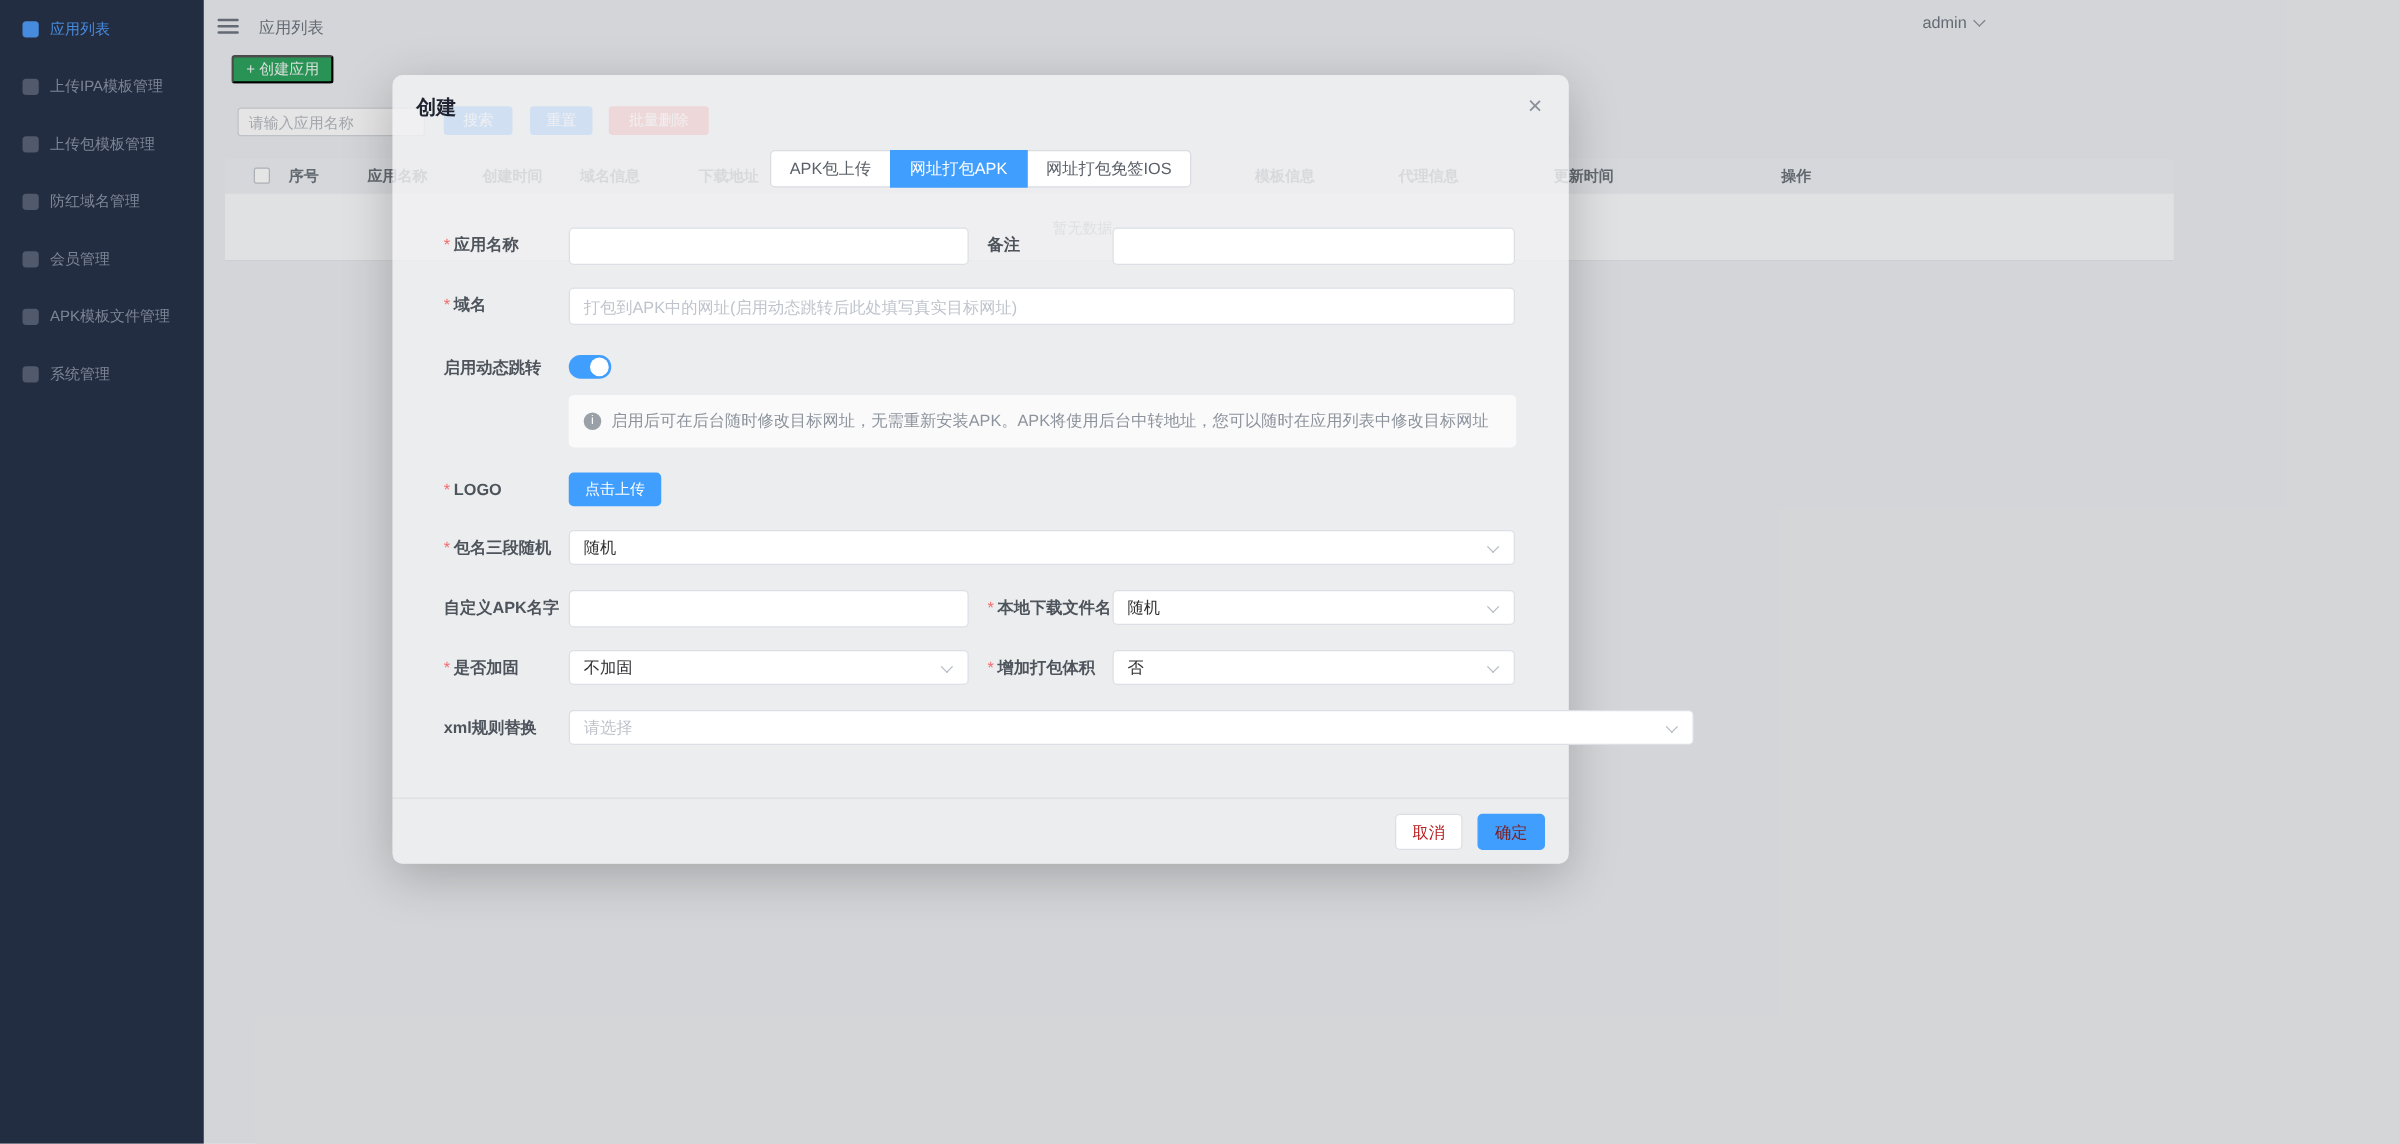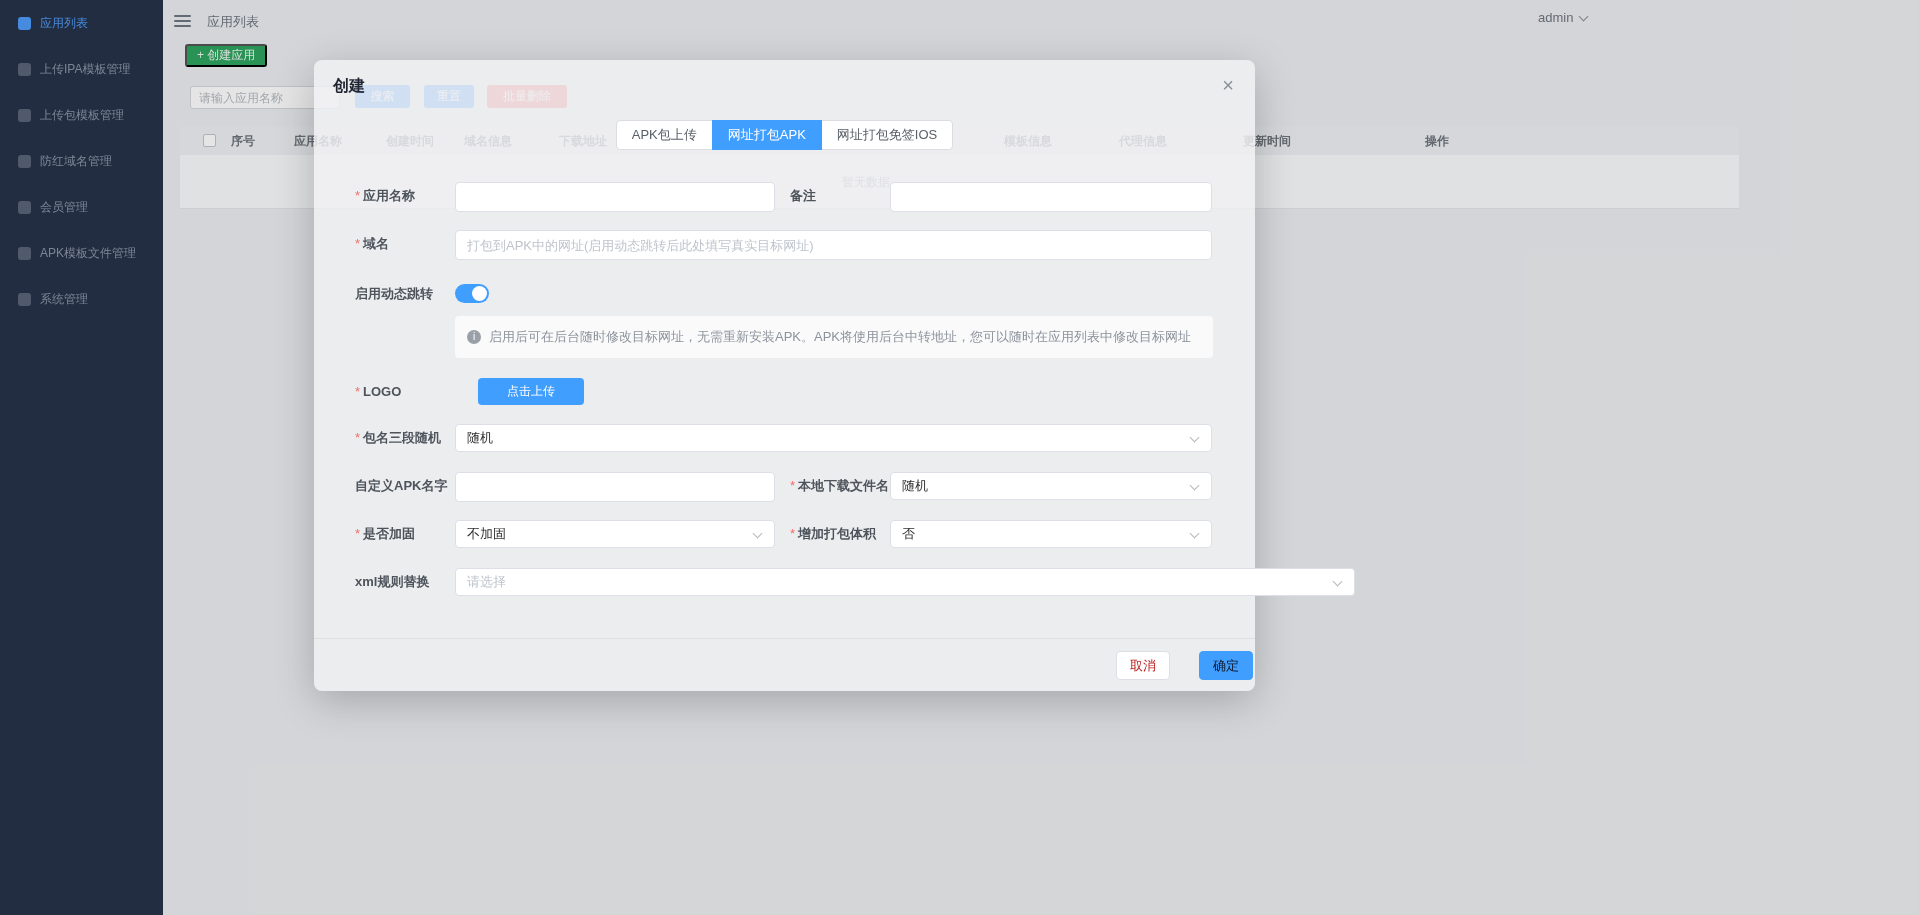--- a/index.html
+++ b/index.html
@@ -96,30 +96,30 @@
   .toggle .knob { position:absolute; right:2px; top:2px; width:15px; height:15px;
                   border-radius:50%; background:#fff; }
 
   .infobox { position:absolute; left:141px; top:256px; width:758px; height:42px;
              background:rgba(255,255,255,0.72); border-radius:4px; display:flex;
              align-items:center; padding:0 12px; gap:8px; }
   .info-ico { width:14px; height:14px; border-radius:50%; background:#9aa0a8; color:#fff;
               font-size:10px; line-height:14px; text-align:center; flex:0 0 auto; }
   .info-text { font-size:13px; color:#8d939c; white-space:nowrap; overflow:hidden; }
 
-  .upload-btn { position:absolute; left:141px; top:0; height:27px; padding:0 29px; background:#409eff;
+  .upload-btn { position:absolute; left:141px; top:0; height:27px; padding:0 13px; background:#409eff;
                 color:#fff; font-size:12px; border-radius:4px; display:flex; align-items:center;
-                cursor:pointer; border:none;margin-left:23px; }
+                cursor:pointer; border:none; }
 
   .m-footer { position:absolute; left:0; bottom:0; width:100%; height:53px;
               border-top:1px solid rgba(0,0,0,0.06); }
   .m-footer .btn { position:absolute; top:12px; width:54px; height:29px; border-radius:4px;
                    font-size:13px; display:flex; align-items:center; justify-content:center; cursor:pointer; }
   .btn-cancel { right:85px; background:#fff; border:1px solid #dcdfe6; color:#b91c1c;margin-left:48px; }
-  .btn-confirm { right:2px; background:#409eff; border:1px solid #409eff; color:#0f172a;font-family:Liberation Serif, serif; }
+  .btn-confirm { right:19px; background:#409eff; border:1px solid #409eff; color:#7f1d1d;font-family:Liberation Serif, serif; }
 </style>
 </head>
 <body>
 
 <div class="sidebar">
   <div class="s-item active">
     <span class="s-ico"></span>
     <span>应用列表</span>
   </div>
   <div class="s-item">

